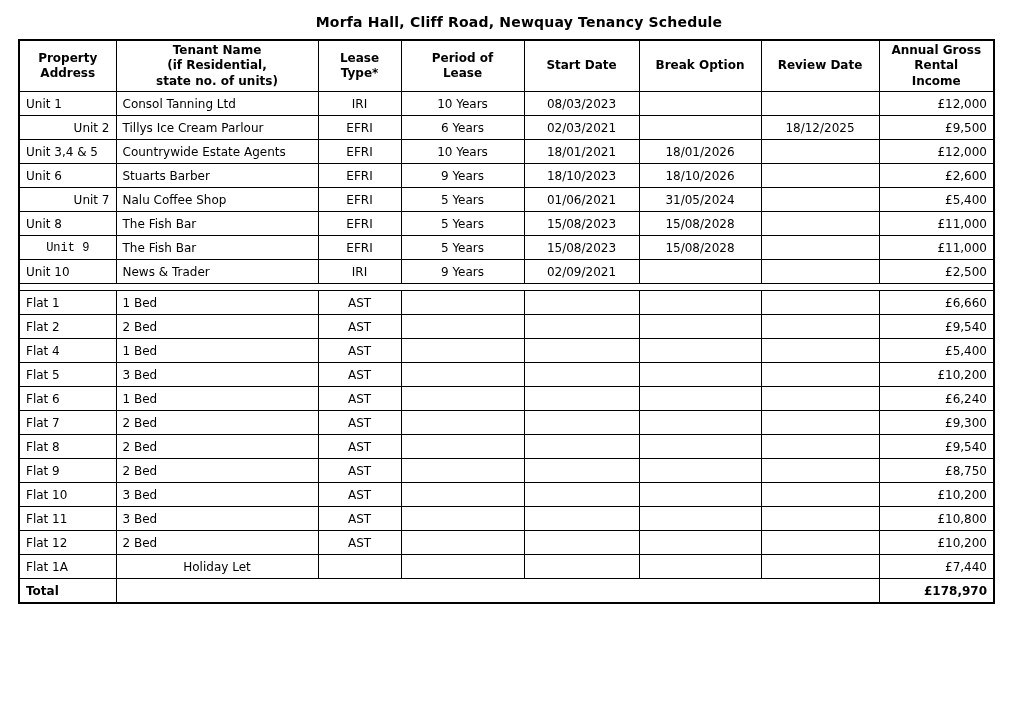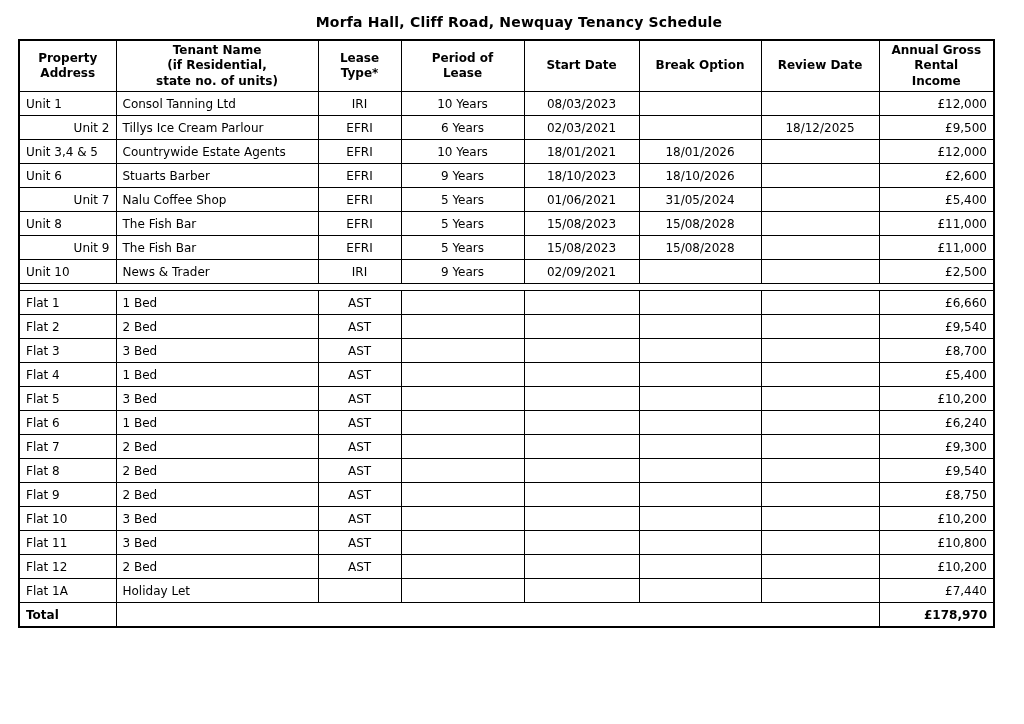--- a/index.html
+++ b/index.html
@@ -152,21 +152,21 @@
           <td style="text-align: left;">Unit 8</td>
           <td style="text-align: left;">The Fish Bar</td>
           <td style="text-align: center;">EFRI</td>
           <td style="text-align: center;">5 Years</td>
           <td style="text-align: center;">15/08/2023</td>
           <td style="text-align: center;">15/08/2028</td>
           <td style="text-align: center;"></td>
           <td style="text-align: right;">£11,000</td>
         </tr>
         <tr>
-          <td style="text-align: right;">Unit 9</td>
+          <td style="text-align: center; font-family: Liberation Mono, monospace;">Unit 9</td>
           <td style="text-align: left;">The Fish Bar</td>
           <td style="text-align: center;">EFRI</td>
           <td style="text-align: center;">5 Years</td>
           <td style="text-align: center;">15/08/2023</td>
           <td style="text-align: center;">15/08/2028</td>
           <td style="text-align: center;"></td>
           <td style="text-align: right;">£11,000</td>
         </tr>
         <tr>
           <td style="text-align: left;">Unit 10</td>
@@ -195,30 +195,20 @@
           <td style="text-align: left;">Flat 2</td>
           <td style="text-align: left;">2 Bed</td>
           <td style="text-align: center;">AST</td>
           <td style="text-align: center;"></td>
           <td style="text-align: center;"></td>
           <td style="text-align: center;"></td>
           <td style="text-align: center;"></td>
           <td style="text-align: right;">£9,540</td>
         </tr>
         <tr>
-          <td style="text-align: left;">Flat 3</td>
-          <td style="text-align: left;">3 Bed</td>
-          <td style="text-align: center;">AST</td>
-          <td style="text-align: center;"></td>
-          <td style="text-align: center;"></td>
-          <td style="text-align: center;"></td>
-          <td style="text-align: center;"></td>
-          <td style="text-align: right;">£8,700</td>
-        </tr>
-        <tr>
           <td style="text-align: left; margin-left: 48px;">Flat 4</td>
           <td style="text-align: left;">1 Bed</td>
           <td style="text-align: center;">AST</td>
           <td style="text-align: center;"></td>
           <td style="text-align: center;"></td>
           <td style="text-align: center;"></td>
           <td style="text-align: center;"></td>
           <td style="text-align: right;">£5,400</td>
         </tr>
         <tr>
@@ -296,21 +286,21 @@
           <td style="text-align: left;">2 Bed</td>
           <td style="text-align: center;">AST</td>
           <td style="text-align: center;"></td>
           <td style="text-align: center;"></td>
           <td style="text-align: center;"></td>
           <td style="text-align: center;"></td>
           <td style="text-align: right;">£10,200</td>
         </tr>
         <tr>
           <td style="text-align: left;">Flat 1A</td>
-          <td style="text-align: left;">Holiday Let</td>
+          <td style="text-align: center;">Holiday Let</td>
           <td style="text-align: center;"></td>
           <td style="text-align: center;"></td>
           <td style="text-align: center;"></td>
           <td style="text-align: center;"></td>
           <td style="text-align: center;"></td>
           <td style="text-align: right;">£7,440</td>
         </tr>
         <tr>
           <td class="total-label">Total</td>
           <td colspan="6"></td>

